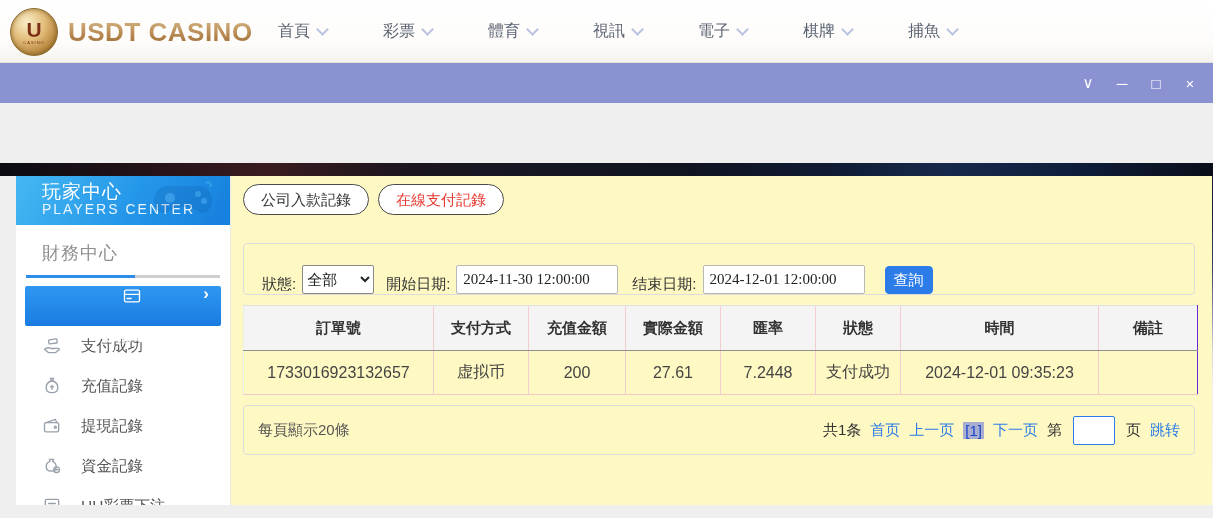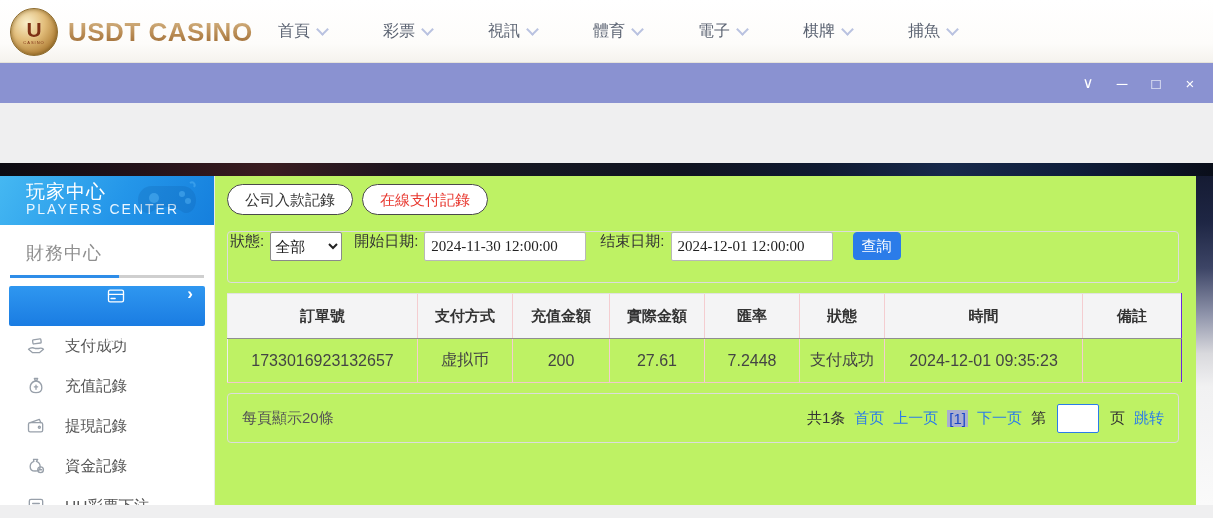--- a/index.html
+++ b/index.html
@@ -20,21 +20,21 @@
   
   .purplebar{position:absolute;left:0;top:63px;width:1213px;height:40px;background:#8a92d1;display:flex;justify-content:flex-end;align-items:center;gap:0;}
   .wc{width:34px;text-align:center;color:#ffffff;font-size:15px;cursor:pointer;user-select:none;}
   .wc.last{margin-right:6px;}
 
   
   .darkstrip{position:absolute;left:0;top:163px;width:1213px;height:13px;background:linear-gradient(90deg,#0c0b12 0%,#241219 12%,#3a1c20 22%,#1d151f 33%,#141722 45%,#101320 56%,#0f1a32 68%,#17294b 78%,#0f1e3c 88%,#0a0e1a 100%);}
   .rightstrip{position:absolute;left:1196px;top:176px;width:17px;height:329px;background:linear-gradient(180deg,#151b33 0%,#1e2644 14%,#3d4566 28%,#8e93aa 42%,#d9d9dd 54%,#f1f1f2 64%,#fafafa 100%);}
 
   
-  .panel{position:absolute;left:0;top:176px;width:1196px;height:329px;background:#bef264;overflow:hidden;}
+  .panel{position:absolute;left:16px;top:176px;width:1196px;height:329px;background:#fef9c3;overflow:hidden;}
 
   
   .sidebar{position:absolute;left:0;top:0;width:214px;height:329px;border-right:1px solid #e9e9e9;background:#fff;}
   .side-head{position:relative;height:46px;background:linear-gradient(120deg,#45b8f2 0%,#2496e9 55%,#157fdd 100%);padding:3px 0 0 26px;overflow:hidden;}
   .sh-title{font-size:19px;color:#ffffff;line-height:25px;letter-spacing:1px;}
   .sh-sub{font-size:14px;color:#eaf6ff;letter-spacing:2px;line-height:11px;}
   .gamepad{position:absolute;right:10px;top:4px;opacity:.55;}
   .fin-title{margin:16px 0 0 26px;font-size:18px;color:#8f8f8f;letter-spacing:1px;}
   .fin-line{margin:10px 10px 0 10px;height:3px;background:linear-gradient(90deg,#2e8de8 0%,#2e8de8 56%,#cfcfcf 56%,#cfcfcf 100%);}
   .side-menu{margin-top:8px;}
@@ -43,21 +43,21 @@
   .side-item svg{stroke:#98a0aa;fill:none;stroke-width:1.6;stroke-linecap:round;stroke-linejoin:round;}
   .side-item.active{margin:0 9px;height:40px;padding-left:17px;border-radius:2px;background:linear-gradient(180deg,#2f97f0,#1a7ce2);color:#ffffff;font-weight:bold;position:relative;flex-direction:column;}
   .side-item.active svg{stroke:#ffffff;}
   .side-item.active .arrow{position:absolute;right:12px;font-size:17px;font-weight:bold;color:#fff;line-height:16px;}
 
   
   .main{position:absolute;left:215px;top:0;width:981px;height:329px;padding:8px 0 0 12px;box-sizing:border-box;}
   .tabs{display:flex;gap:9px;}
   .pill{height:31px;padding:0 17px;border:1.5px solid #4a4a4a;border-radius:16px;background:#fff;font-size:15px;color:#333;font-family:inherit;cursor:pointer;line-height:27px;}
   .pill.red{color:#e8382f;}
-  .filterbox{width:952px;height:52px;margin-top:16px;border:1px solid #dcdcdc;border-radius:4px;display:flex;align-items:flex-start;padding:0 2px;box-sizing:border-box;gap:6px;}
+  .filterbox{width:952px;height:52px;margin-top:28px;border:1px solid #dcdcdc;border-radius:4px;display:flex;align-items:flex-end;padding:0 18px;box-sizing:border-box;gap:6px;}
   .flabel{font-size:15px;color:#333;}
   .status-select{width:72px;height:29px;border:1px solid #8a8a8a;border-radius:2px;font-size:15px;font-family:inherit;color:#222;margin-right:6px;background:#fff;}
   .date-input{width:148px;height:27px;border:1px solid #b8b8b8;border-radius:2px;font-size:15px;font-family:Liberation Serif, serif;color:#222;padding:0 6px;margin-right:8px;}
   .search-btn{width:48px;height:28px;margin-left:6px;background:#2b7ce9;border:1px solid #2b7ce9;border-radius:4px;color:#fff;font-size:15px;font-family:inherit;cursor:pointer;}
 
   
   table.rec{width:954px;margin-top:10px;border-collapse:collapse;table-layout:fixed;}
   table.rec th{height:42px;background:#f4f4f5;font-size:15px;color:#333;font-weight:bold;border-bottom:1.5px solid #8f8f8f;border-top:1px solid #e2e2e2;}
   table.rec td{height:41px;text-align:center;font-size:16px;color:#444;border-bottom:1px solid #f1c9cc;}
   table.rec th + th, table.rec td + td{border-left:1px solid #f4cdd0;}
@@ -88,25 +88,25 @@
     <nav class="mainnav">
       <div class="nav-item">
           <span>首頁</span>
           <i class="chev"></i>
         </div>
       <div class="nav-item">
           <span>彩票</span>
           <i class="chev"></i>
         </div>
       <div class="nav-item">
+          <span>體育</span>
+          <i class="chev"></i>
+        </div>
+      <div class="nav-item">
           <span>視訊</span>
-          <i class="chev"></i>
-        </div>
-      <div class="nav-item">
-          <span>體育</span>
           <i class="chev"></i>
         </div>
       <div class="nav-item">
           <span>電子</span>
           <i class="chev"></i>
         </div>
       <div class="nav-item">
           <span>棋牌</span>
           <i class="chev"></i>
         </div>

